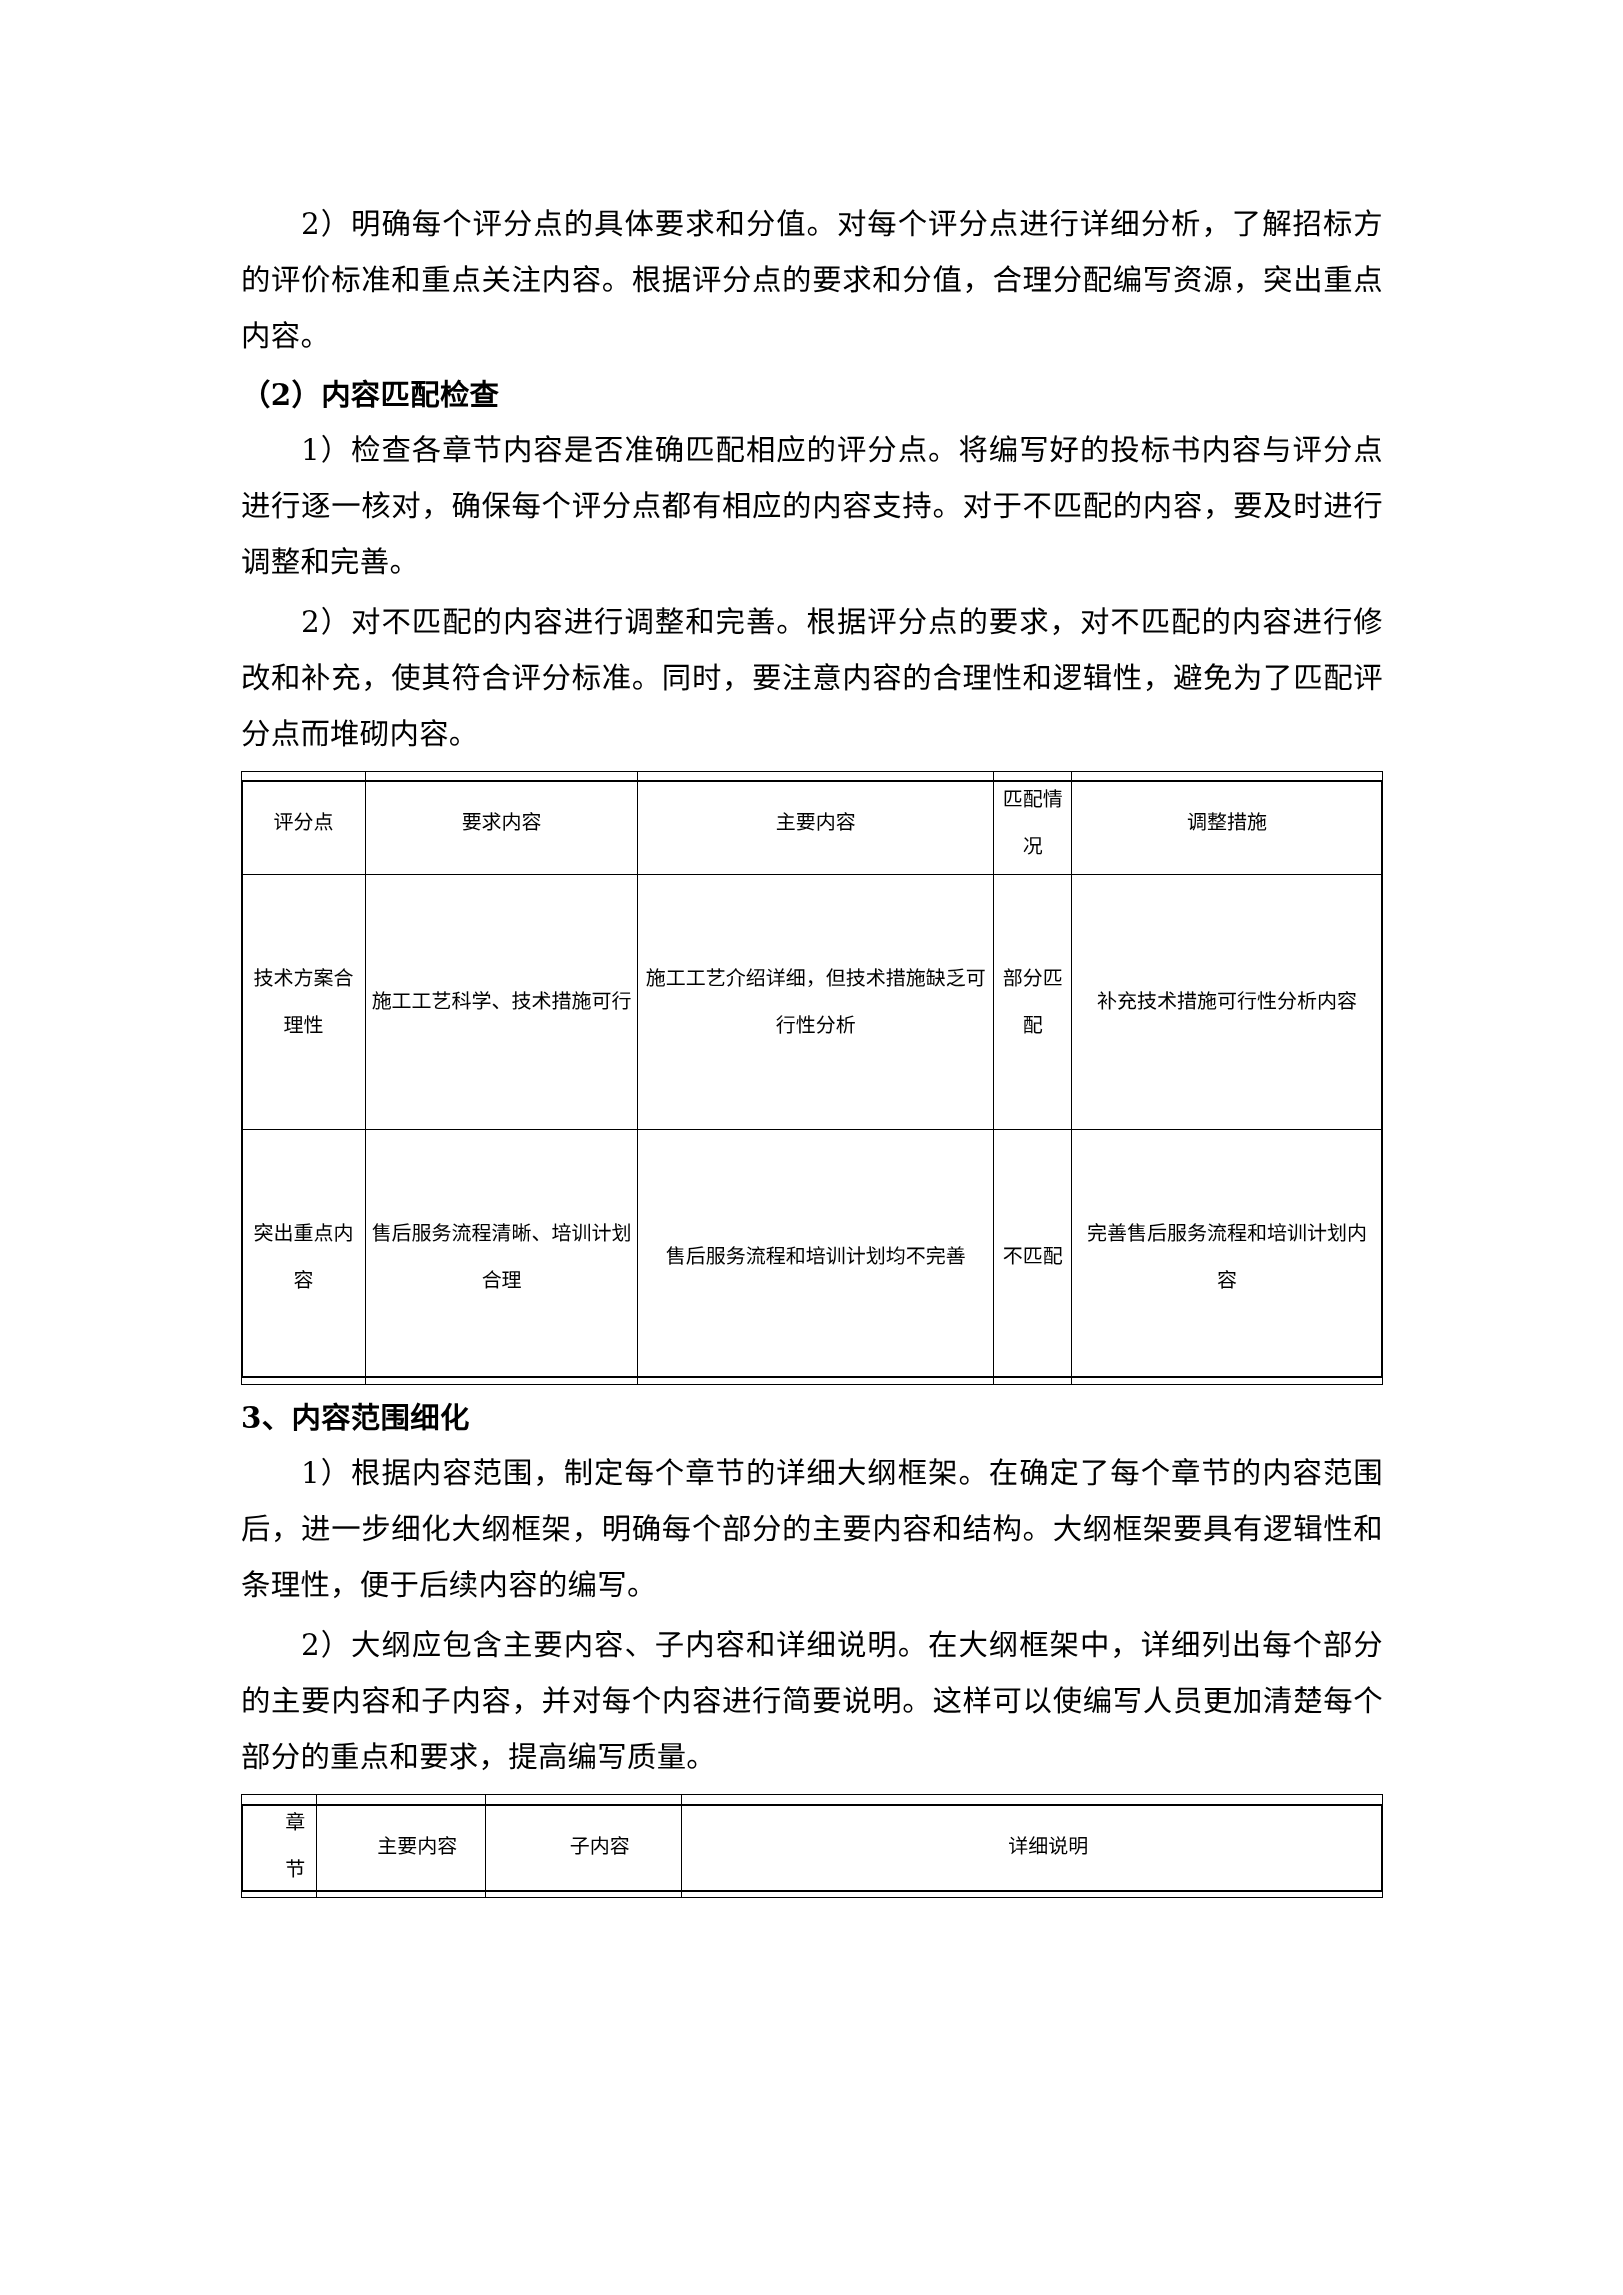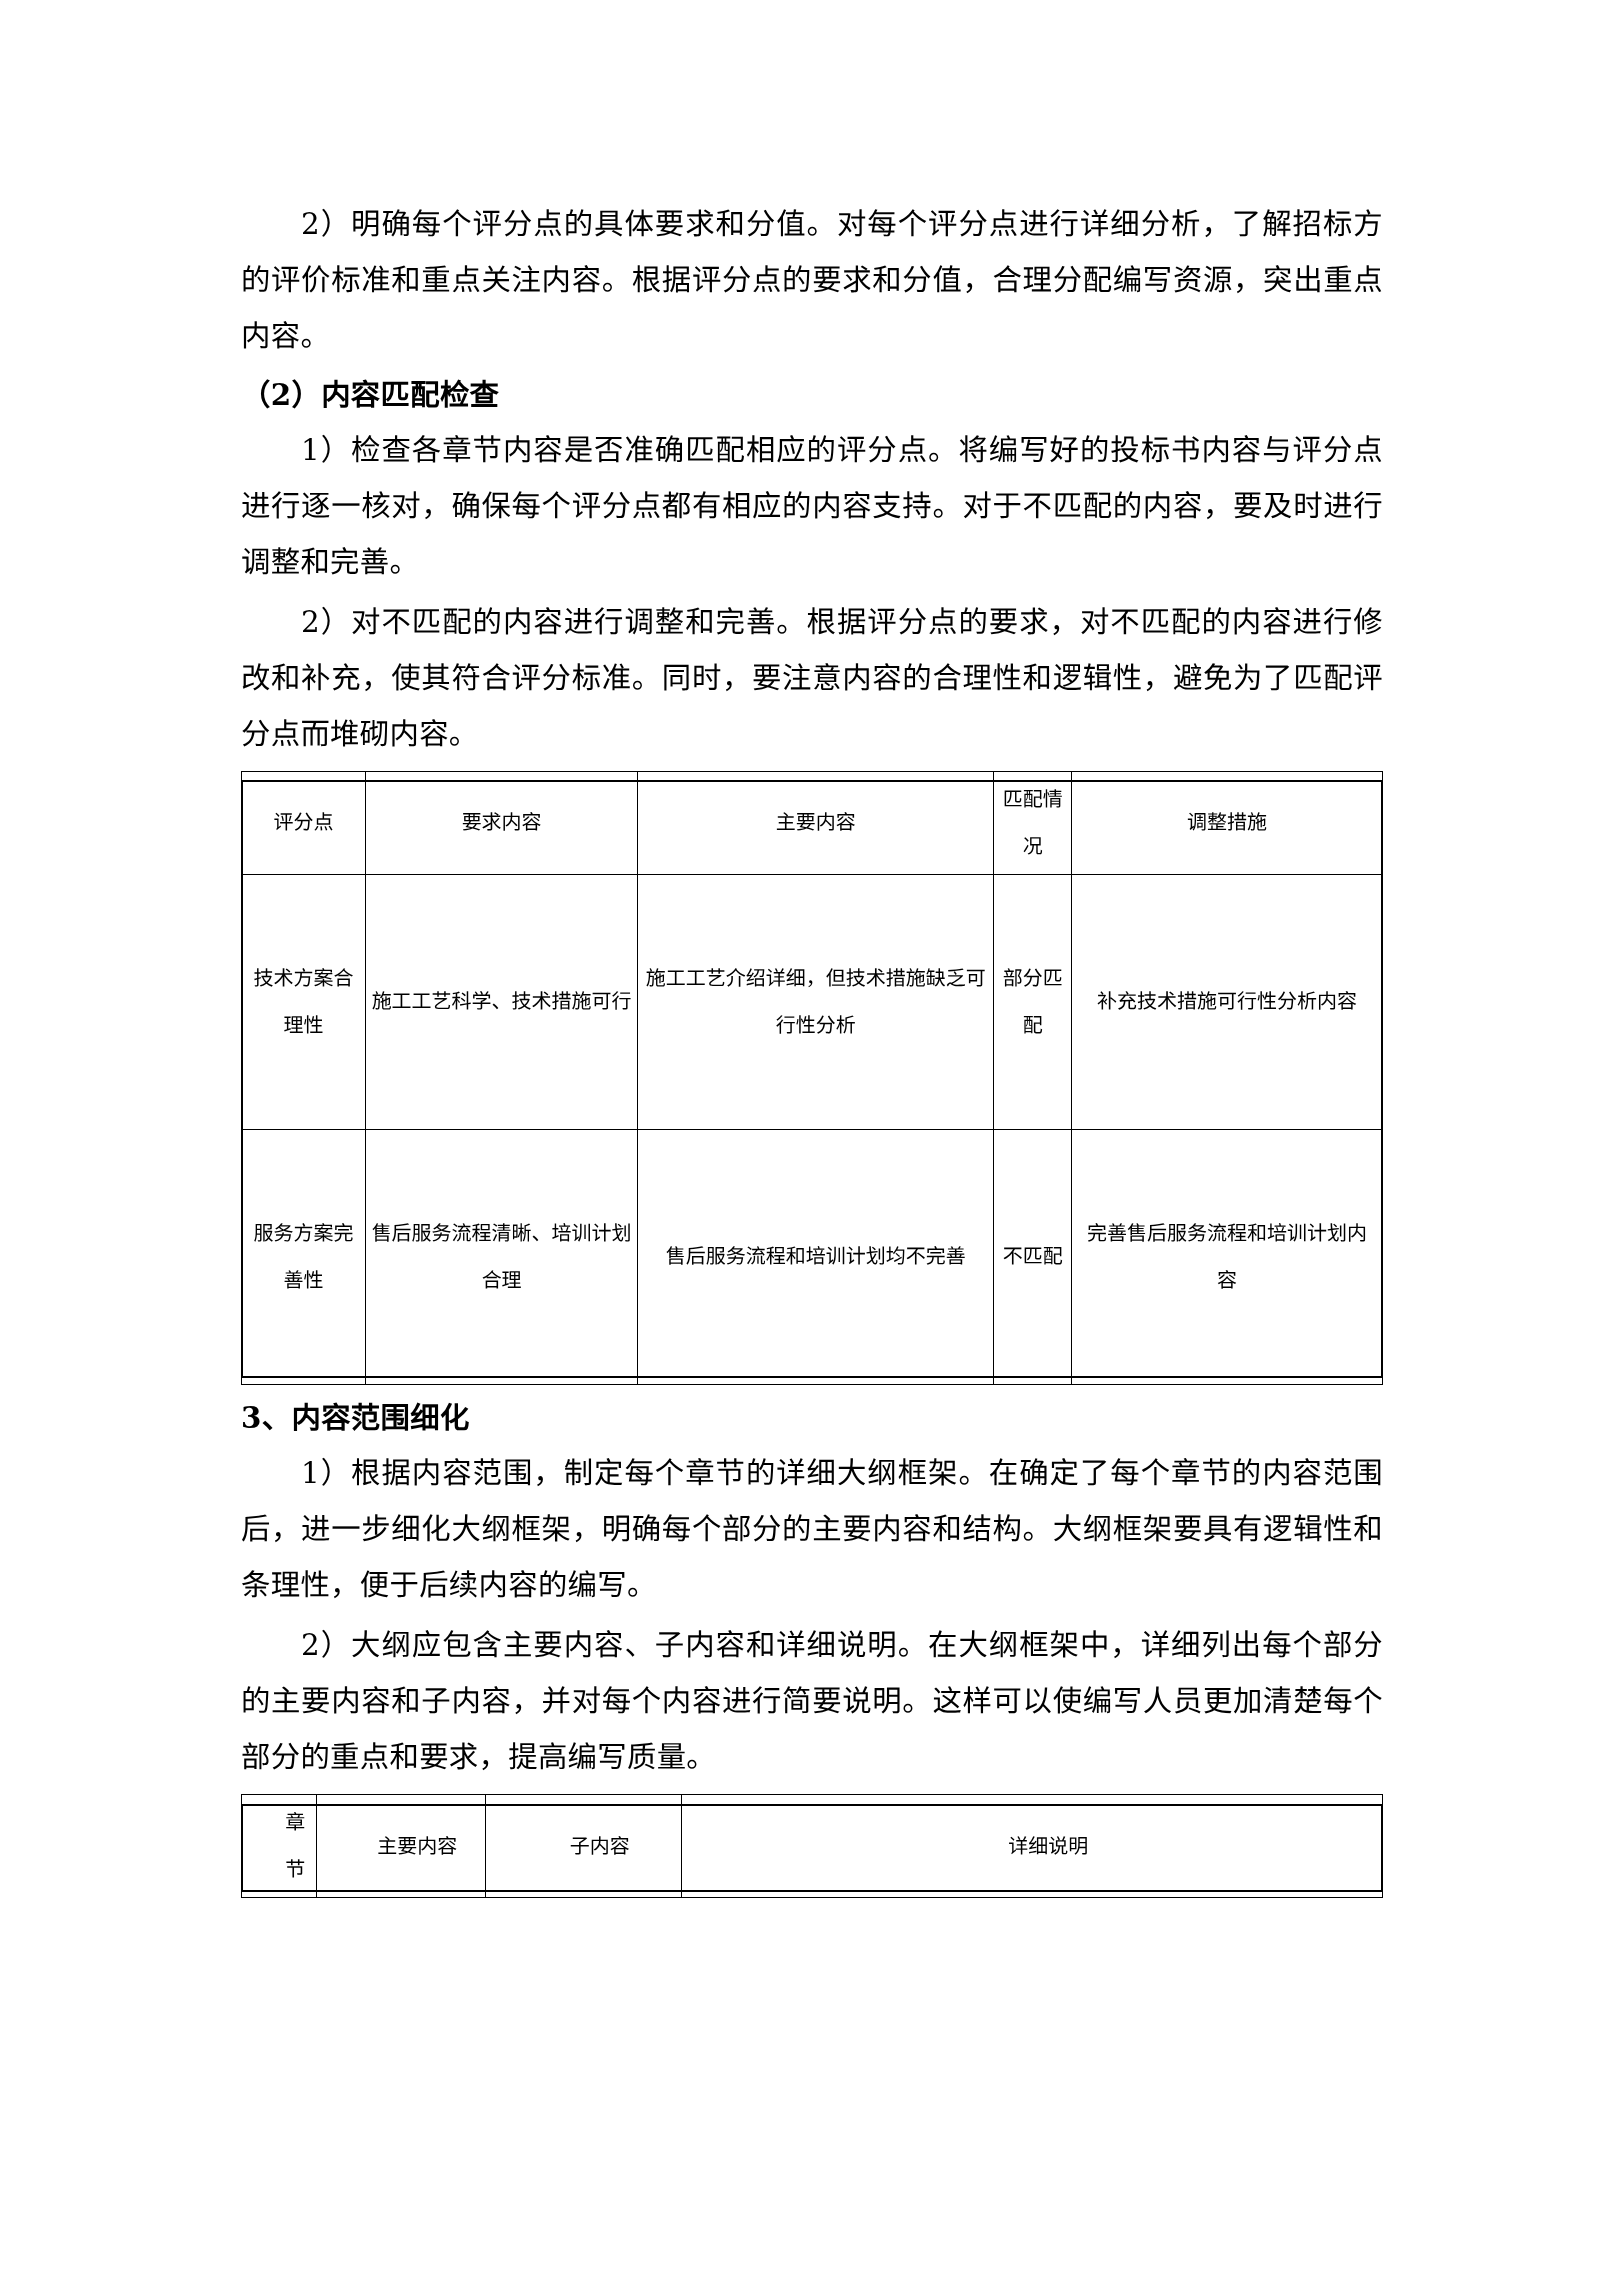--- a/index.html
+++ b/index.html
@@ -141,21 +141,21 @@
 
           <tr class="body-row">
             <td>技术方案合理性</td>
             <td>施工工艺科学、技术措施可行</td>
             <td>施工工艺介绍详细，但技术措施缺乏可行性分析</td>
             <td>部分匹配</td>
             <td>补充技术措施可行性分析内容</td>
           </tr>
 
           <tr class="body-row">
-            <td>服务方案完善性</td>
+            <td>突出重点内容</td>
             <td>售后服务流程清晰、培训计划合理</td>
             <td>售后服务流程和培训计划均不完善</td>
             <td>不匹配</td>
             <td>完善售后服务流程和培训计划内容</td>
           </tr>
         </tbody>
       </table>
     </div>
 
     <p class="heading">3、内容范围细化</p>

